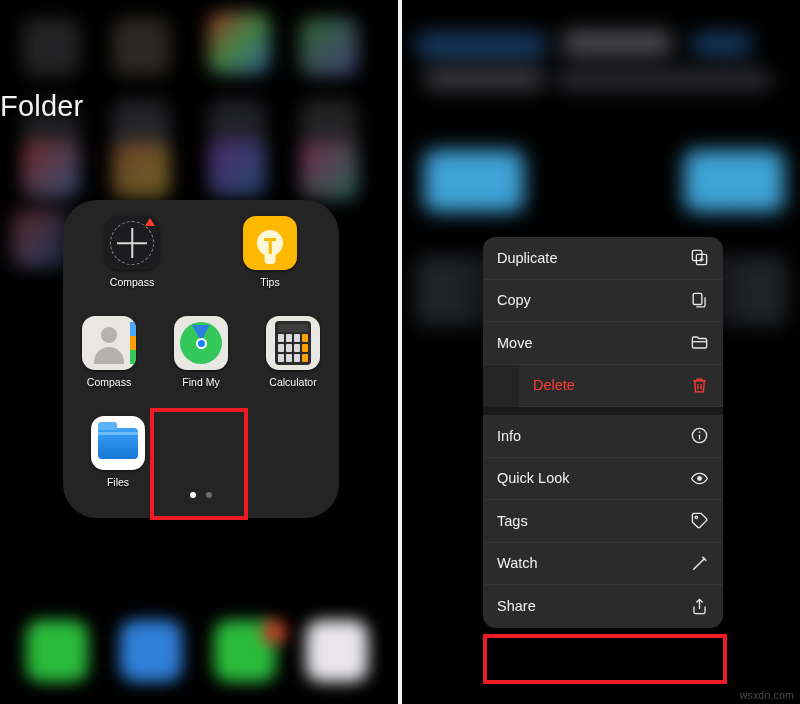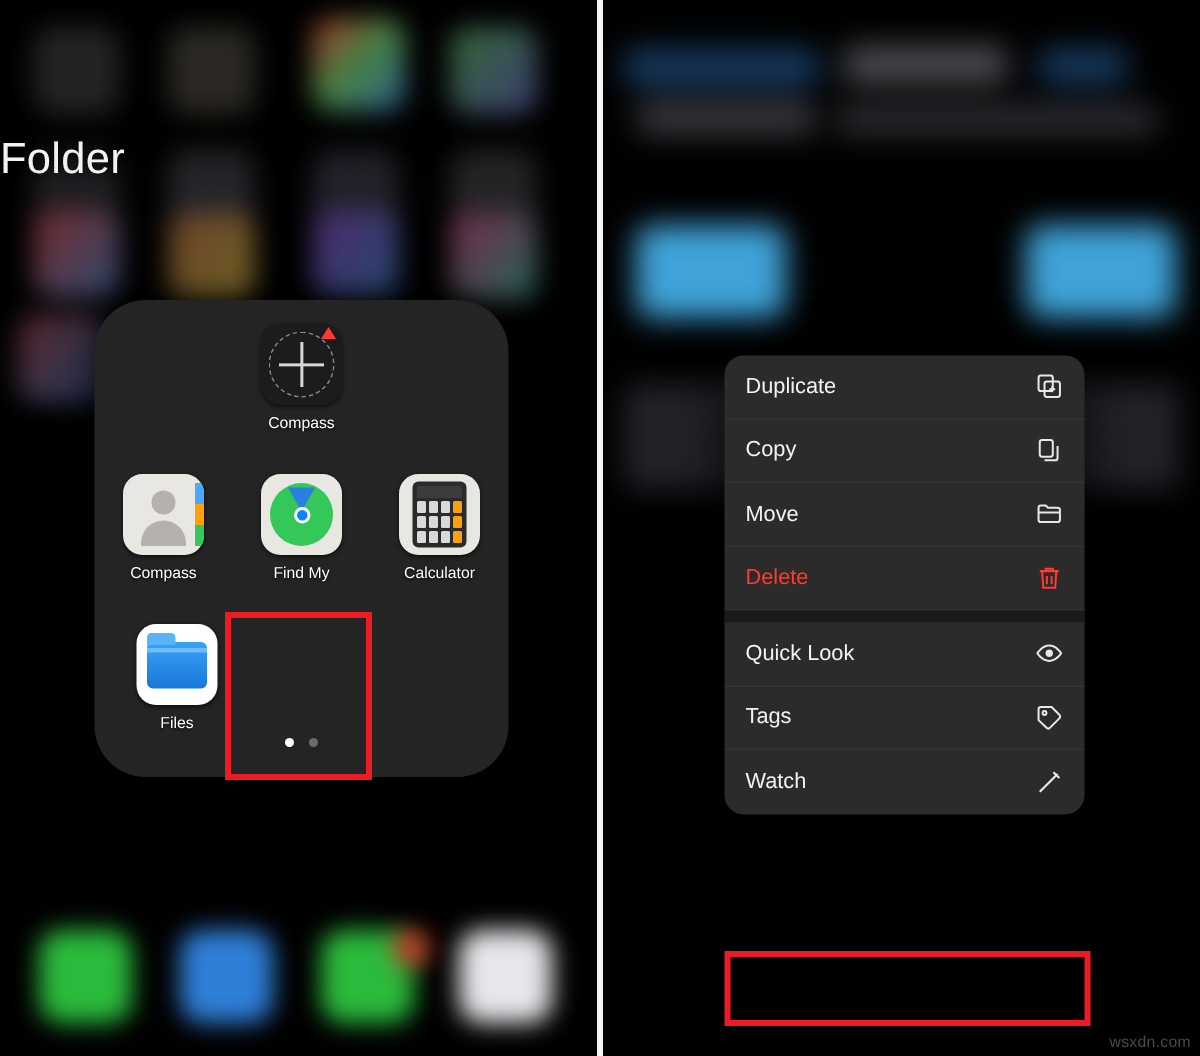--- a/index.html
+++ b/index.html
@@ -150,21 +150,21 @@
     background: #242424; border-radius: 13px; overflow:hidden;
     box-shadow: 0 12px 40px rgba(0,0,0,.8);
   }
   .ctx-item {
     height: 42.5px; display:flex; align-items:center; justify-content:space-between;
     padding: 0 14px; color:#f2f2f2; font-size:14.5px;
     border-bottom: 1px solid #343434;
     background:#2b2b2b;
   }
   .ctx-item:last-child { border-bottom: none; }
-  .ctx-item.danger { color:#ff3b30; }
+  .ctx-item.danger { color:#ff3b30;margin-left:36px; }
   .ctx-gap { height: 8px; background:#1a1a1a; }
   .ctx-ico { width:20px; height:20px; display:flex;align-items:center;justify-content:center; flex:0 0 20px; }
   .ctx-ico svg { width:19px; height:19px; }
 
   .watermark {
     position:absolute; right: 6px; bottom: 3px;
     color: #4a4a4a; font-size: 10.5px; letter-spacing:.2px;
   }
 </style>
 </head>
@@ -198,20 +198,29 @@
         <div class="app">
           <div class="app-icon ic-compass">
             <div class="ring">
                 <div class="cross"></div>
                 <div class="cross2"></div>
               </div>
             <div class="needle"></div>
           </div>
           <div class="app-label">Compass</div>
         </div>
+        <div class="app">
+          <div class="app-icon ic-tips">
+            <div class="bulb">
+                <div class="fil"></div>
+                <div class="fil2"></div>
+              </div>
+          </div>
+          <div class="app-label">Tips</div>
+        </div>
       </div>
 
       <div class="app-row" style="top:116px;">
         <div class="app">
           <div class="app-icon ic-contacts">
             <div class="head"></div>
               <div class="body"></div>
             <div class="tabs">
                 <i style="background:#4aa8ff"></i>
                 <i style="background:#ff9f0a"></i>
@@ -333,20 +342,30 @@
           <svg viewBox="0 0 24 24" fill="none" stroke="#ff3b30" stroke-width="1.7">
               <path d="M4 6h16M9 6V4h6v2M6 6l1 14h10l1-14"></path>
               <path d="M10 10v7M14 10v7"></path>
             </svg>
         </span>
       </div>
 
       <div class="ctx-gap"></div>
 
       <div class="ctx-item">
+        <span>Info</span>
+        <span class="ctx-ico">
+          <svg viewBox="0 0 24 24" fill="none" stroke="#e8e8e8" stroke-width="1.7">
+              <circle cx="12" cy="12" r="9"></circle>
+              <path d="M12 11v6"></path>
+              <circle cx="12" cy="7.6" r="1.1" fill="#e8e8e8" stroke="none"></circle>
+            </svg>
+        </span>
+      </div>
+      <div class="ctx-item">
         <span>Quick Look</span>
         <span class="ctx-ico">
           <svg viewBox="0 0 24 24" fill="none" stroke="#e8e8e8" stroke-width="1.7">
               <path d="M2 12s3.8-6.5 10-6.5S22 12 22 12s-3.8 6.5-10 6.5S2 12 2 12z"></path>
               <circle cx="12" cy="12" r="3.1" fill="#e8e8e8" stroke="none"></circle>
             </svg>
         </span>
       </div>
       <div class="ctx-item">
         <span>Tags</span>
@@ -358,20 +377,30 @@
         </span>
       </div>
       <div class="ctx-item">
         <span>Watch</span>
         <span class="ctx-ico">
           <svg viewBox="0 0 24 24" fill="none" stroke="#e8e8e8" stroke-width="1.8">
               <path d="M4 20L19 5M15.5 3.5l5 5"></path>
             </svg>
         </span>
       </div>
+      <div class="ctx-item">
+        <span>Share</span>
+        <span class="ctx-ico">
+          <svg viewBox="0 0 24 24" fill="none" stroke="#e8e8e8" stroke-width="1.7">
+              <path d="M12 15V3"></path>
+              <path d="M8 7l4-4 4 4"></path>
+              <path d="M5 12v7a2 2 0 0 0 2 2h10a2 2 0 0 0 2-2v-7"></path>
+            </svg>
+        </span>
+      </div>
     </div>
 
     <div class="hl" style="left:81px; top:634px; width:244px; height:50px;"></div>
 
   </div>
 
   <div class="watermark">wsxdn.com</div>
 </div>
 
 </body></html>

